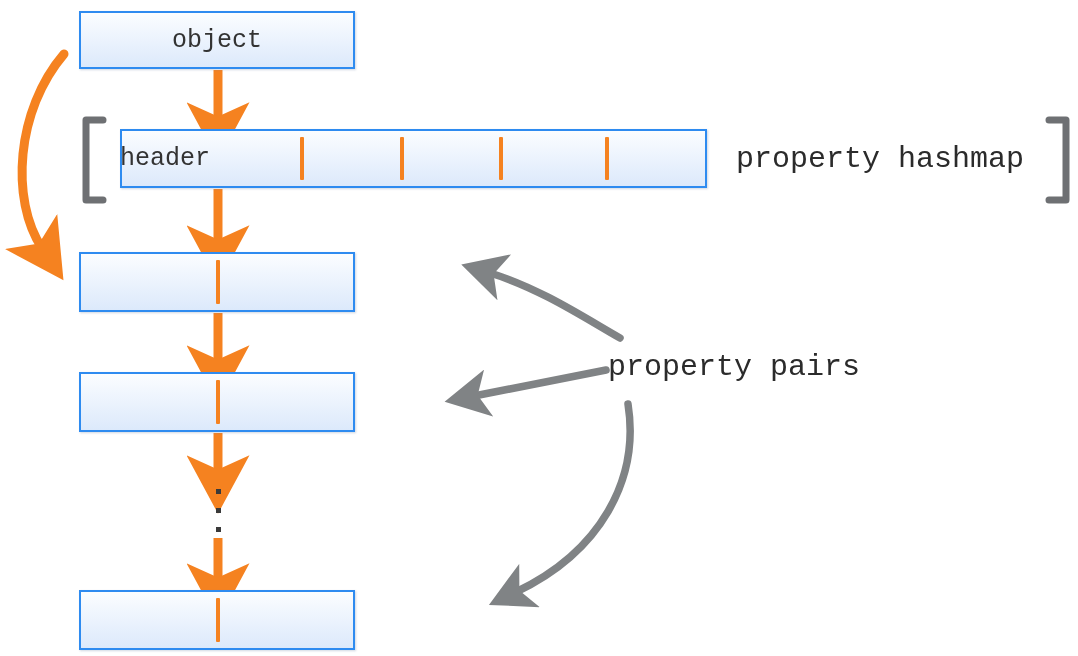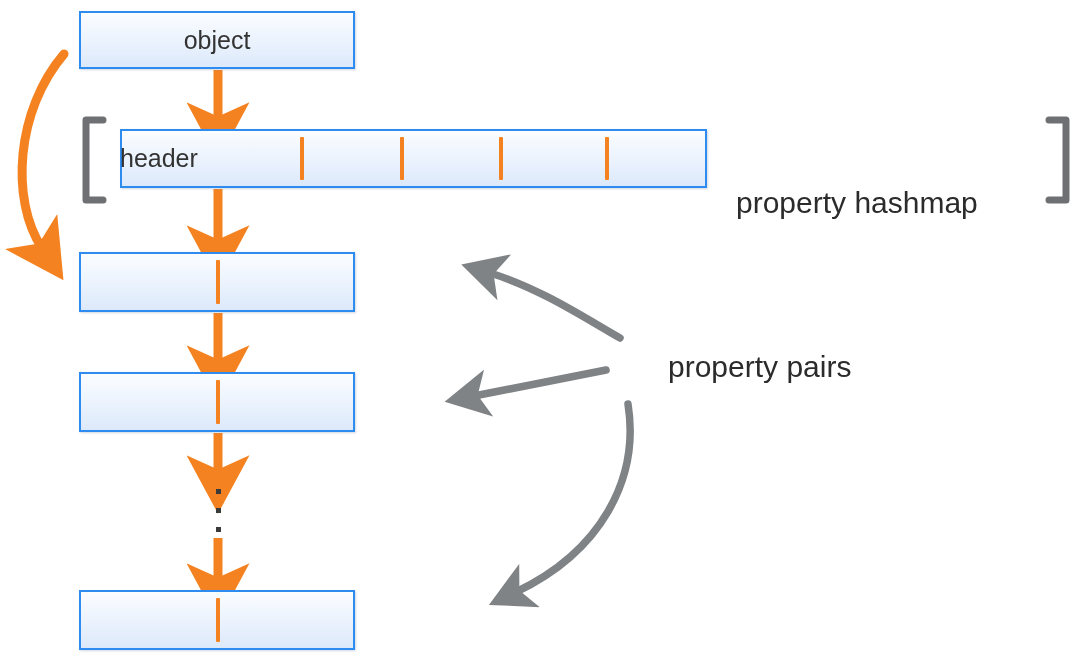--- a/index.html
+++ b/index.html
@@ -37,21 +37,21 @@
     line-height:1;
     white-space:nowrap;
   }
   .dot{
     position:absolute;
     width:5px;height:5px;
     background:#3a3a3a;
   }
   svg.layer{position:absolute;left:0;top:0;width:1078px;height:656px;overflow:visible;}
   svg.layer.under{z-index:1;}
-  .box,.box-label,.divider,.free-label,.dot{z-index:3;}
+  .box,.box-label,.divider,.free-label,.dot{z-index:3;font-family:Liberation Mono, monospace;}
   .divider{z-index:4;}
   .box-label{z-index:4;}
 </style>
 </head>
 <body>
 
 <div id="stage">
 
   <svg class="layer under" viewBox="0 0 1078 656">
     <defs>
@@ -103,17 +103,17 @@
 
   <div class="box" style="left:79px;top:590px;width:276px;height:60px;"></div>
   <div class="divider" style="left:216px;top:598px;height:44px;"></div>
 
   <div>
     <span class="dot" style="left:216px;top:489px;"></span>
     <span class="dot" style="left:216px;top:508px;"></span>
     <span class="dot" style="left:216px;top:527px;"></span>
   </div>
 
-  <div class="free-label" style="left:736px;top:144px;margin-top:44px;">property hashmap</div>
+  <div class="free-label" style="left:736px;top:144px;">property hashmap</div>
 
-  <div class="free-label" style="left:668px;top:352px;">property pairs</div>
+  <div class="free-label" style="left:608px;top:352px;">property pairs</div>
 
 </div>
 
 </body></html>

